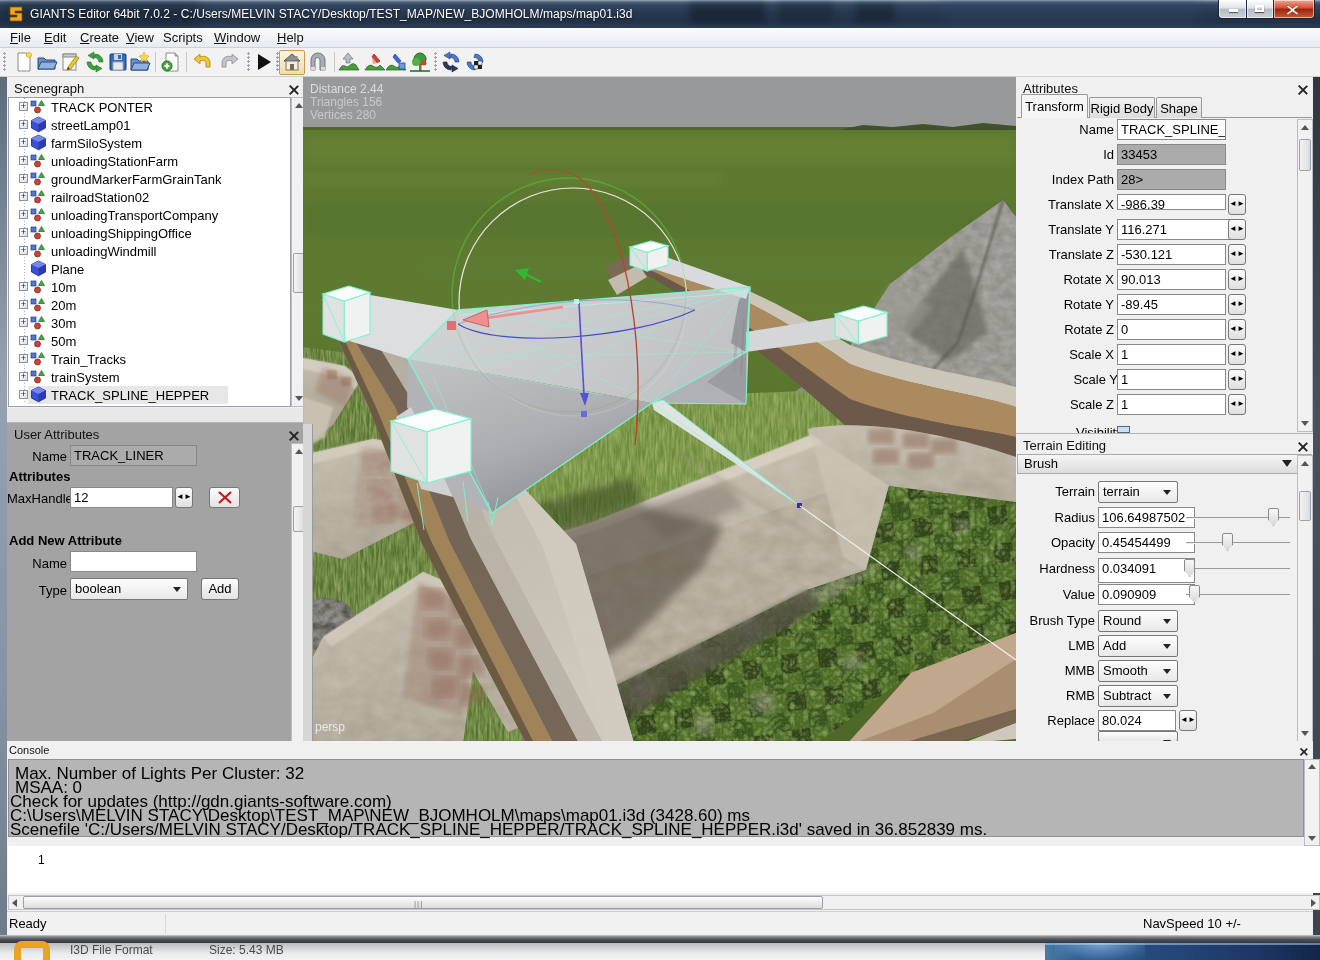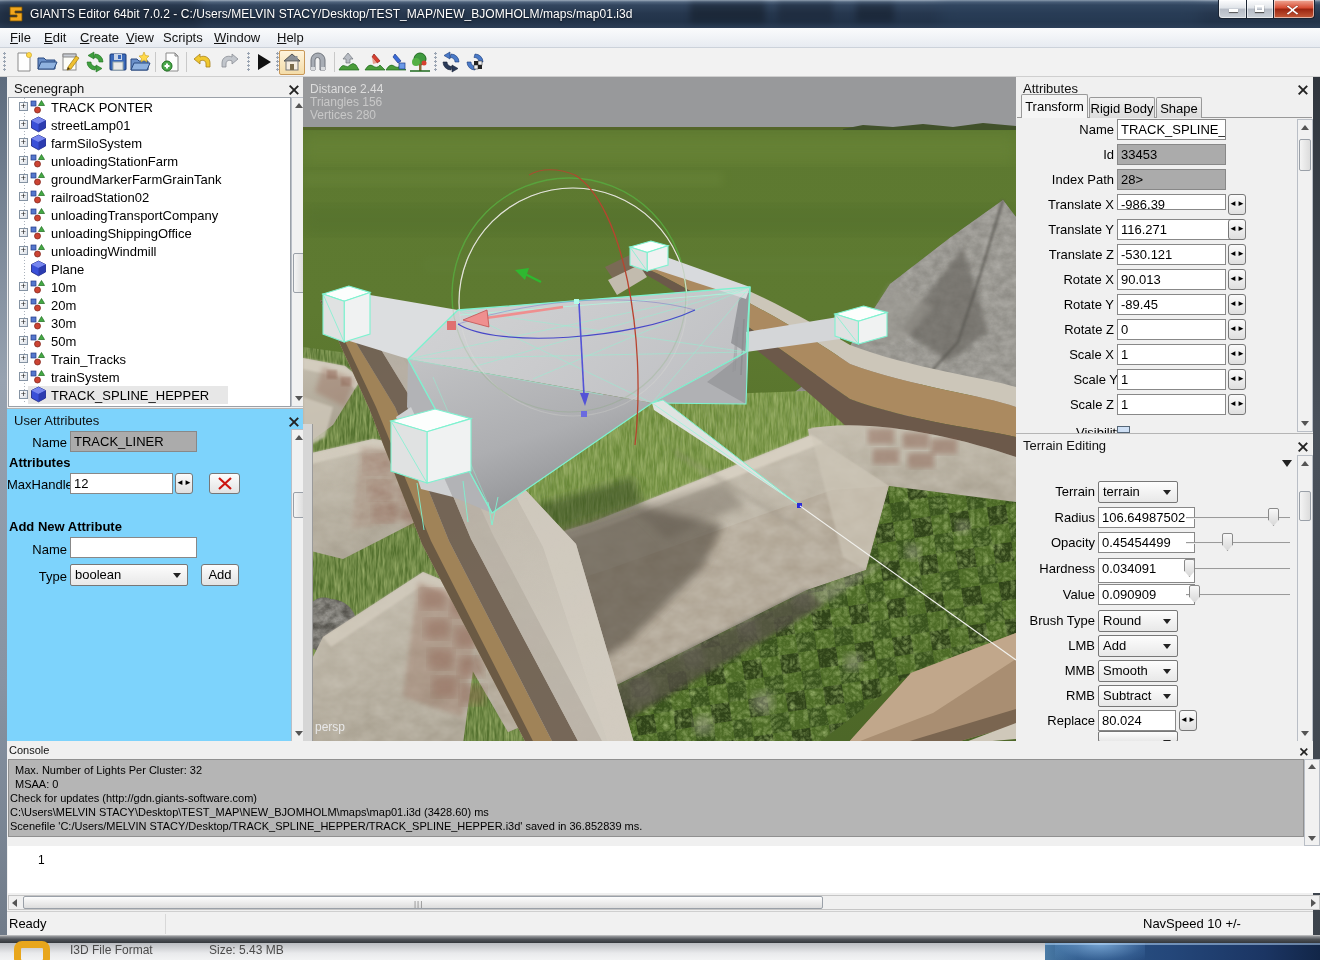--- a/index.html
+++ b/index.html
@@ -348,21 +348,21 @@
           <span style="position:absolute;left:42px;top:2px">TRACK_SPLINE_HEPPER</span>
         </div>
       </div>
     <div class="sb" style="left:284px;top:20px;height:310px">
       <div class="sbarrow arr-up" style="top:5px"></div>
       <div class="sbthumb" style="top:155px;height:40px"></div>
       <div class="sbarrow arr-dn" style="top:298px"></div>
     </div>
   </div>
 
-  <div class="abs" style="left:7px;top:408px;width:296px;height:334px;background:#7dd3fc;border-top:1px solid #b5b5b5" id="uattr">
+  <div class="abs" style="left:7px;top:422px;width:296px;height:334px;background:#a3a3a3;border-top:1px solid #b5b5b5" id="uattr">
     <div class="abs ptitle" style="left:7px;top:4px">User Attributes</div>
     <div class="panel-x" style="left:281px;top:7px"></div>
     <div class="lbl" style="left:0px;top:26px;width:60px">Name</div>
     <div class="inp inpg" style="left:63px;top:22px;width:127px;height:21px">TRACK_LINER</div>
     <div class="abs" style="left:2px;top:46px;font-weight:bold;font-size:13px">Attributes</div>
     <div class="lbl" style="left:0px;top:68px;width:60px">MaxHandle</div>
     <div class="inp" style="left:63px;top:64px;width:103px;height:21px">12</div>
     <div class="spin" style="left:168px;top:64px;height:21px">◄►</div>
     <div class="btn" style="left:202px;top:64px;width:31px;height:21px"><svg width="14" height="13" viewBox="0 0 14 13" style="margin-top:3px">
           <path d="M1 1 L13 12 M13 1 L1 12" stroke="#cc1510" stroke-width="2.2" fill="none"></path>
@@ -678,20 +678,21 @@
 <div class="sb" style="left:281px;top:42px;height:313px">
   <div class="sbarrow arr-up" style="top:5px"></div>
   <div class="sbthumb" style="top:19px;height:32px"></div>
   <div class="sbarrow arr-dn" style="top:301px"></div>
 </div>
   </div>
 
   <div class="abs" style="left:1016px;top:433px;width:297px;height:309px;background:#f0f0f0;border-top:1px solid #b5b5b5" id="terr">
     <div class="abs ptitle" style="left:7px;top:4px">Terrain Editing</div>
     <div class="panel-x" style="left:281px;top:7px"></div>
+    <div class="abs" style="left:1px;top:20px;width:295px;height:20px;background:linear-gradient(180deg,#f6f6f6,#dcdcdc);border:1px solid #aaa;font-size:13px;padding:1px 6px">Brush</div>
     <div class="abs" style="left:266px;top:26px;border-left:5px solid transparent;border-right:5px solid transparent;border-top:7px solid #222"></div>
 <div class="lbl" style="left:0px;top:50px;width:79px">Terrain</div>
 <div class="drop" style="left:82px;top:47px;width:80px;height:22px">terrain</div>
 <div class="lbl" style="left:0px;top:76px;width:79px">Radius</div>
 <div class="inp" style="left:82px;top:73px;width:97px;height:21px">106.64987502</div>
 <div class="abs" style="left:170px;top:83px;width:104px;height:2px;background:#9a9a9a;border-bottom:1px solid #eee"></div>
 <div class="sthumb" style="left:252px;top:74px"></div>
 <div class="lbl" style="left:0px;top:101px;width:79px">Opacity</div>
 <div class="inp" style="left:82px;top:98px;width:97px;height:21px">0.45454499</div>
 <div class="abs" style="left:170px;top:108px;width:104px;height:2px;background:#9a9a9a;border-bottom:1px solid #eee"></div>
@@ -719,21 +720,21 @@
 <div class="sb" style="left:281px;top:21px;height:287px">
   <div class="sbarrow arr-up" style="top:5px"></div>
   <div class="sbthumb" style="top:35px;height:30px"></div>
   <div class="sbarrow arr-dn" style="top:275px"></div>
 </div>
   </div>
 
   <div class="abs" style="left:7px;top:741px;width:1306px;height:194px;background:#f0f0f0" id="console">
     <div class="abs" style="left:2px;top:3px;font-size:11px;color:#111">Console</div>
     <div class="panel-x" style="left:1291px;top:5px;transform:scale(.8)"></div>
-    <div class="abs" style="left:1px;top:18px;width:1296px;height:78px;background:#b5b5b5;border:1px solid #909090;font-size:11px;color:#000">
+    <div class="abs" style="left:1px;top:18px;width:1296px;height:78px;background:#b5b5b5;border:1px solid #909090;font-size:17px;color:#000">
       <div style="position:absolute;left:6px;top:4px">Max. Number of Lights Per Cluster: 32</div>
       <div style="position:absolute;left:6px;top:18px">MSAA: 0</div>
       <div style="position:absolute;left:1px;top:32px">Check for updates (http://gdn.giants-software.com)</div>
       <div style="position:absolute;left:1px;top:46px">C:\Users\MELVIN STACY\Desktop\TEST_MAP\NEW_BJOMHOLM\maps\map01.i3d (3428.60) ms</div>
       <div style="position:absolute;left:1px;top:60px">Scenefile 'C:/Users/MELVIN STACY/Desktop/TRACK_SPLINE_HEPPER/TRACK_SPLINE_HEPPER.i3d' saved in 36.852839 ms.</div>
     </div>
     <div class="sb" style="left:1297px;top:18px;height:87px">
       <div class="sbarrow arr-up" style="top:4px"></div>
       <div class="sbarrow arr-dn" style="top:76px"></div>
     </div>

